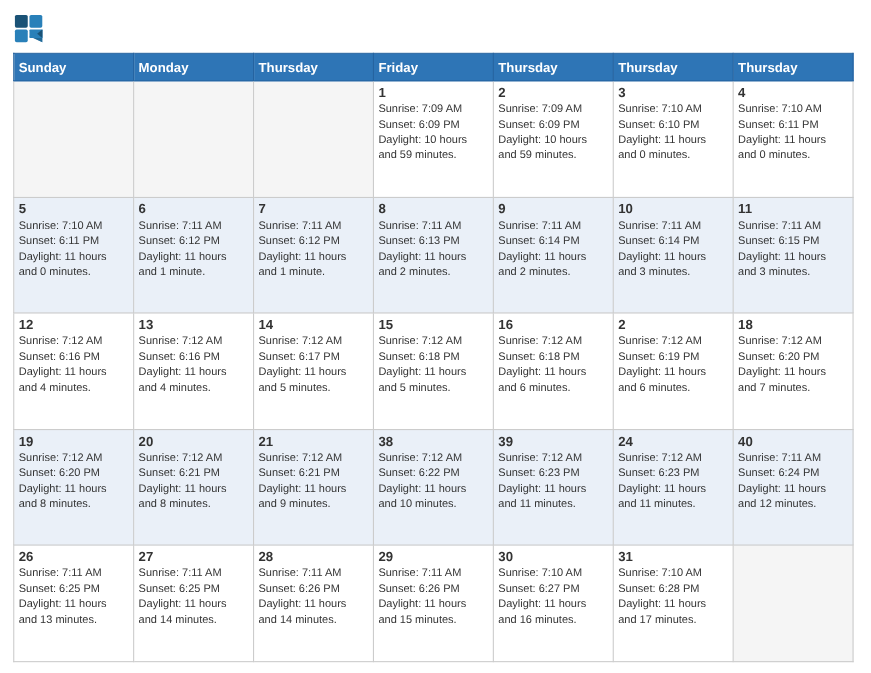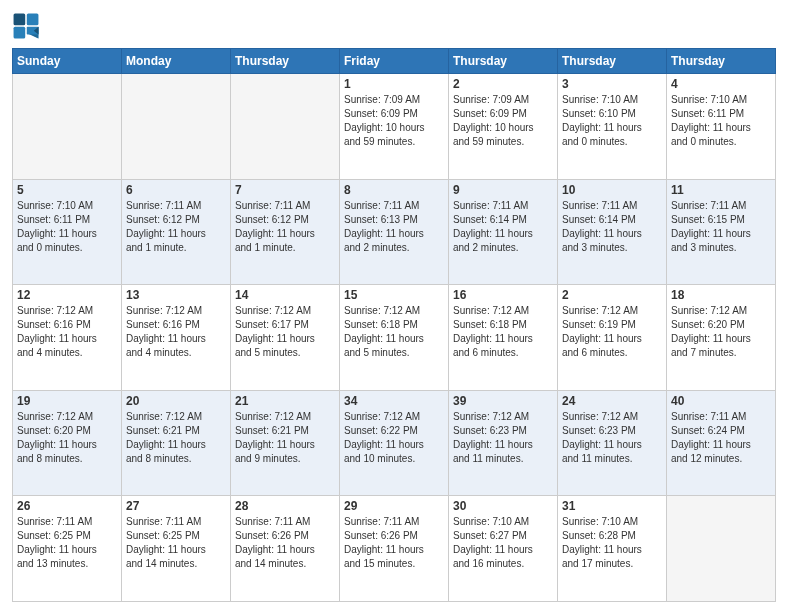--- a/index.html
+++ b/index.html
@@ -225,21 +225,21 @@
           </td>
           <td>
             <span class="day-number">20</span>
             <div class="day-info">Sunrise: 7:12 AM<br>Sunset: 6:21 PM<br>Daylight: 11 hours<br>and 8 minutes.</div>
           </td>
           <td>
             <span class="day-number">21</span>
             <div class="day-info">Sunrise: 7:12 AM<br>Sunset: 6:21 PM<br>Daylight: 11 hours<br>and 9 minutes.</div>
           </td>
           <td>
-            <span class="day-number">34</span>
+            <span class="day-number">38</span>
             <div class="day-info">Sunrise: 7:12 AM<br>Sunset: 6:22 PM<br>Daylight: 11 hours<br>and 10 minutes.</div>
           </td>
           <td>
             <span class="day-number">39</span>
             <div class="day-info">Sunrise: 7:12 AM<br>Sunset: 6:23 PM<br>Daylight: 11 hours<br>and 11 minutes.</div>
           </td>
           <td>
             <span class="day-number">24</span>
             <div class="day-info">Sunrise: 7:12 AM<br>Sunset: 6:23 PM<br>Daylight: 11 hours<br>and 11 minutes.</div>
           </td>

